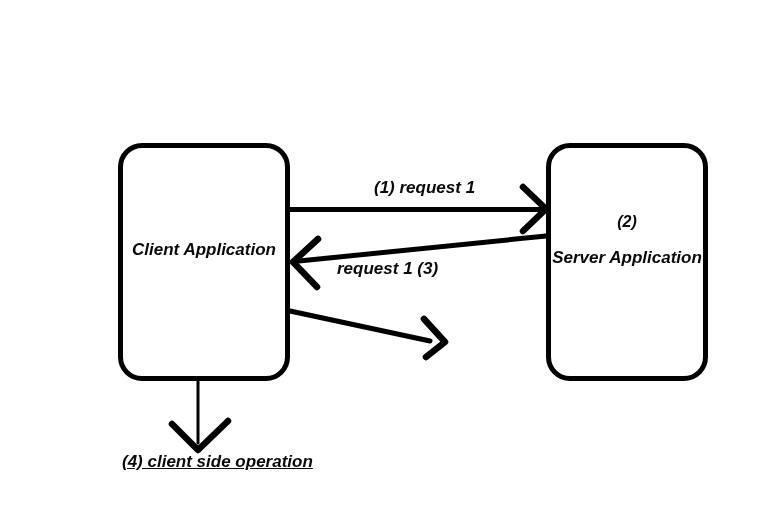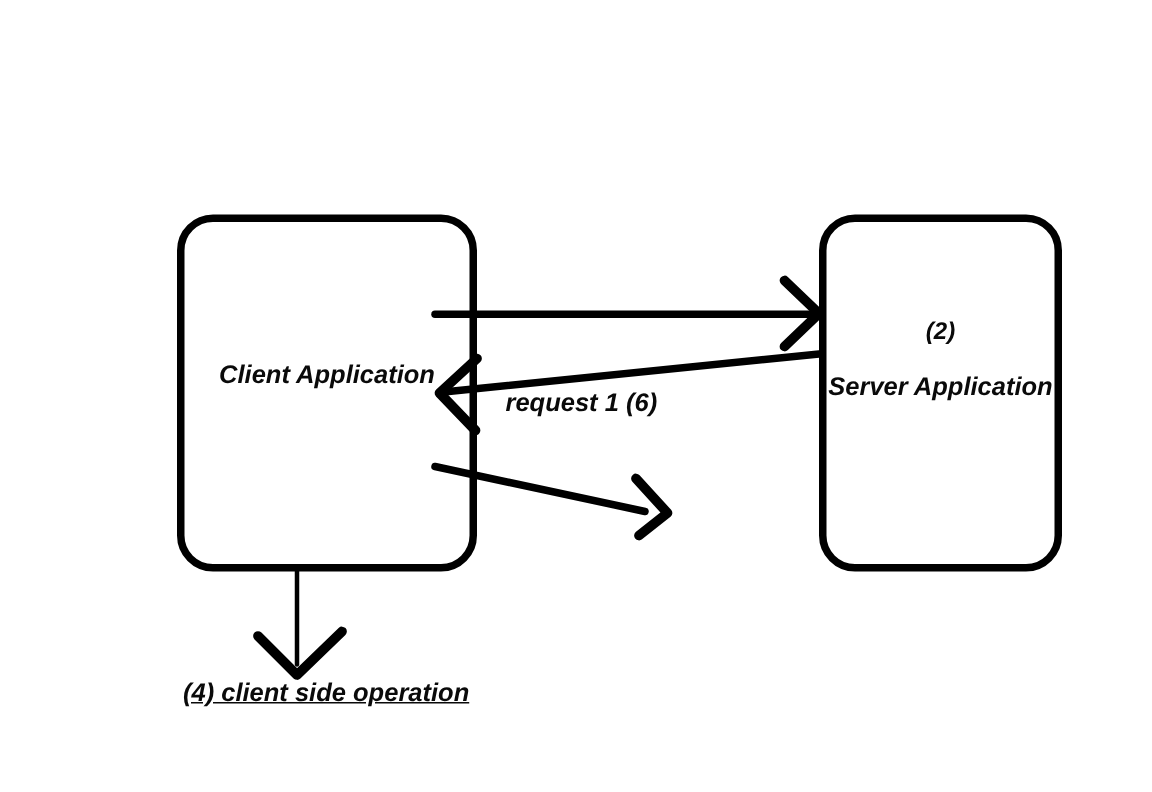--- a/index.html
+++ b/index.html
@@ -18,21 +18,21 @@
   }
   .node {
     position: absolute;
     border: 5px solid #000000;
     border-radius: 24px;
     background: #ffffff;
     box-sizing: border-box;
   }
   .node-client {
     left: 118px; top: 143px;
-    width: 200px; height: 238px;
+    width: 172px; height: 238px;
   }
   .node-server {
     left: 546px; top: 143px;
     width: 162px; height: 238px;
   }
   .node-label {
     position: absolute;
     left: 0; right: 0;
     text-align: center;
     font-weight: bold;
@@ -84,19 +84,20 @@
     <path d="M 546 236 L 299 261" stroke-width="5"></path>
     <path d="M 318 239 L 293 262 L 317 287" stroke-width="6.5"></path>
 
     <path d="M 290 311 L 430 341" stroke-width="5"></path>
     <path d="M 424 319 L 445 342 L 426 357" stroke-width="6.5"></path>
 
     <path d="M 198 381 L 198 443" stroke-width="3"></path>
     <path d="M 172 424 L 198 450 L 228 421" stroke-width="6.5"></path>
   </svg>
 
+  <div class="edge-label label-request1">(1) request 1</div>
 
-  <div class="edge-label label-response1">request 1 (6)</div>
+  <div class="edge-label label-response1">request 1 (3)</div>
 
 
   <div class="edge-label label-clientop">(4) client side operation</div>
 
 </div>
 
 </body></html>

